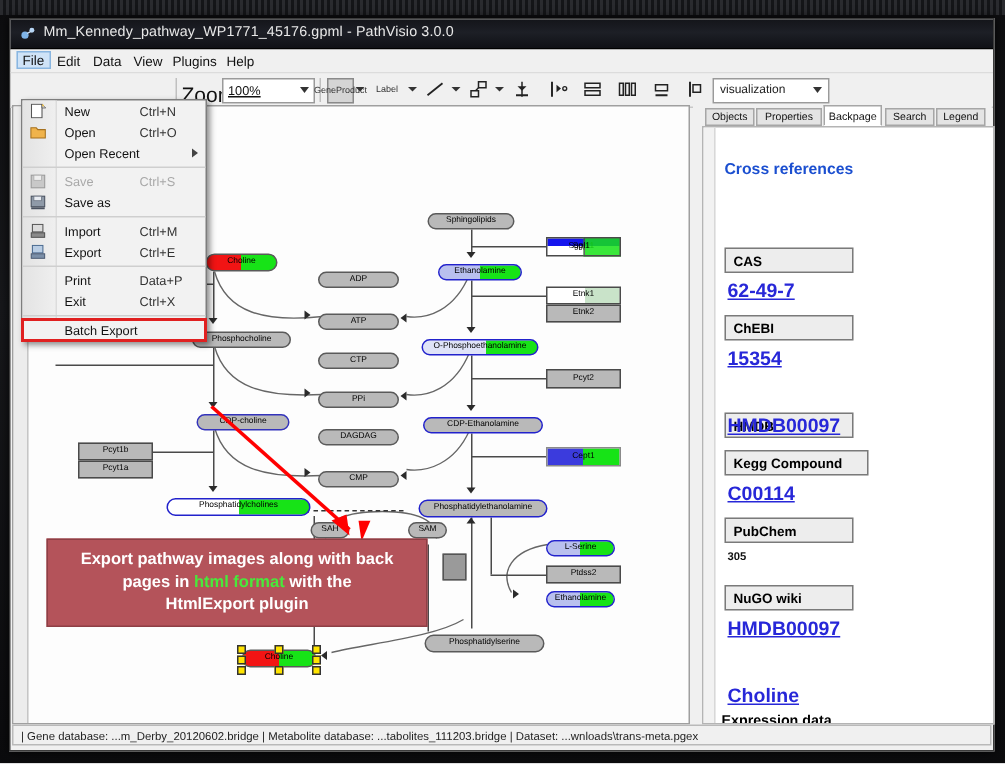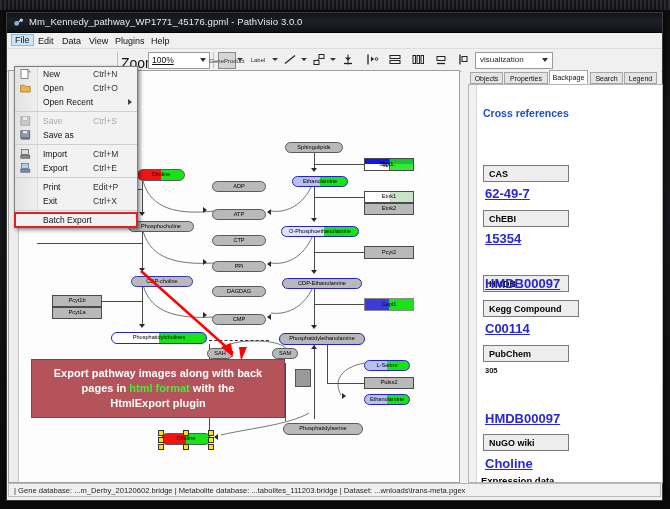--- a/index.html
+++ b/index.html
@@ -468,21 +468,21 @@
             <rect x="0.8" y="6.2" width="9" height="3" fill="#7b8fa8" stroke="#40506a" stroke-width="0.6"></rect>
           </svg>
         <span class="mtxt">Export</span>
         <span class="macc">Ctrl+E</span>
       </div>
 
       <div class="menu-sep"></div>
 
       <div class="menu-item">
         <span class="mtxt">Print</span>
-        <span class="macc">Edit+P</span>
+        <span class="macc">Data+P</span>
       </div>
 
       <div class="menu-item">
         <span class="mtxt">Exit</span>
         <span class="macc">Ctrl+X</span>
       </div>
 
       <div class="menu-sep"></div>
 
       <div class="menu-item hi">
@@ -522,21 +522,21 @@
         <div class="xbox" style="top:215px;width:96px;">
             <span>Kegg Compound</span>
           </div>
         <div class="xlink" style="top:236px;">C00114</div>
 
         <div class="xbox" style="top:260px;">
             <span>PubChem</span>
           </div>
         <div class="xplain" style="top:281px;">305</div>
 
-        <div class="xbox" style="top:305px;margin-top:44px;">
+        <div class="xbox" style="top:305px;">
             <span>NuGO wiki</span>
           </div>
         <div class="xlink" style="top:326px;">HMDB00097</div>
 
         <div class="xlink" style="top:371px;">Choline</div>
 
         <div class="expr" style="top:390px;">Expression data</div>
       </div>
     </div>
 

